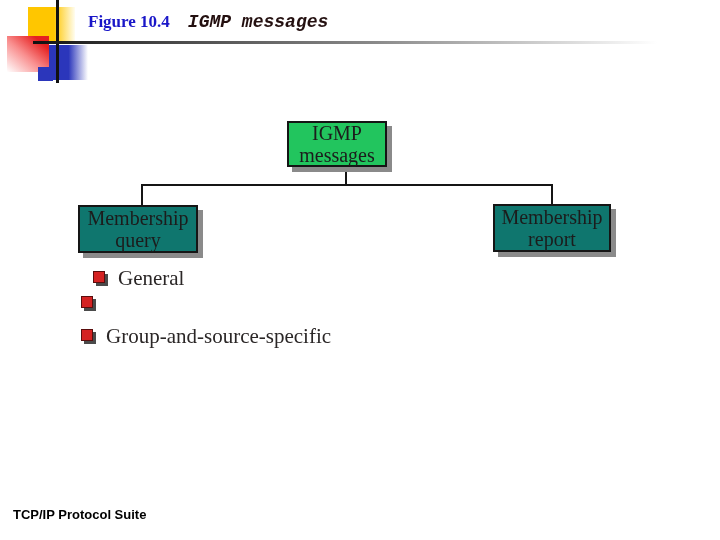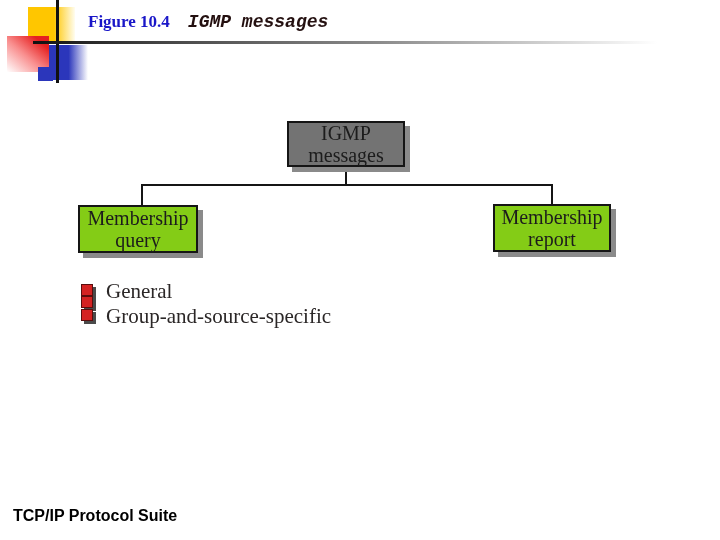--- a/index.html
+++ b/index.html
@@ -18,46 +18,46 @@
   .decor-vline { left: 56px; top: 0; width: 3px; height: 83px; background: #111111; }
 
   
   .title-row { position: absolute; left: 88px; top: 12px; white-space: nowrap; }
   .title-label { font-weight: bold; font-size: 17px; color: #1a17c8; }
   .title-caption { font-weight: bold; font-style: italic; font-size: 18px; color: #241010; margin-left: 18px; font-family: Liberation Mono, monospace; }
   .title-rule { position: absolute; left: 33px; top: 41px; width: 624px; height: 3px;
     background: linear-gradient(to right, #111111 0%, #444444 20%, #8a8a8a 55%, #d8d8d8 85%, #ffffff 100%); }
 
   
-  .node { position: absolute; border: 2px solid #151515; background: #84cc16;
+  .node { position: absolute; border: 2px solid #151515; background: #0f766e;
     box-shadow: 5px 5px 0 #8a8a8a; display: flex; flex-direction: column;
     align-items: center; justify-content: center; text-align: center;
     font-size: 20px; line-height: 22px; color: #1c1c1c; }
-  .node-root { left: 287px; top: 121px; width: 118px; height: 46px; background: #737373; }
+  .node-root { left: 287px; top: 121px; width: 100px; height: 46px; background: #22c55e; }
   .node-query { left: 78px; top: 205px; width: 120px; height: 48px; }
   .node-report { left: 493px; top: 204px; width: 118px; height: 48px; }
 
   
   .conn { position: absolute; background: #151515; }
   .conn-root-stub { left: 345px; top: 168px; width: 2px; height: 17px; }
   .conn-horizontal { left: 141px; top: 184px; width: 412px; height: 2px; }
   .conn-drop-left { left: 141px; top: 184px; width: 2px; height: 22px; }
   .conn-drop-right { left: 551px; top: 184px; width: 2px; height: 21px; }
 
   
   .bullet-row { position: absolute; left: 81px; display: flex; align-items: flex-start; }
   .bullet-sq { position: relative; width: 13px; height: 13px; margin-top: 5px; margin-right: 12px; flex: none; }
   .bullet-sq .shadow { position: absolute; left: 3px; top: 3px; width: 12px; height: 12px; background: #4a4a4a; }
   .bullet-sq .face { position: absolute; left: 0; top: 0; width: 12px; height: 12px;
     background: #d42222; border: 1px solid #5a0d0d; }
   .bullet-text { font-size: 21px; line-height: 24px; color: #2b2727; white-space: nowrap; }
 
   
   .footer-text { position: absolute; left: 13px; top: 507px; font-family: "Liberation Sans", sans-serif;
-    font-weight: bold; font-size: 16px; color: #000000; }
+    font-weight: bold; font-size: 13px; color: #000000; }
   .page-number { position: absolute; right: 28px; top: 505px; font-family: Liberation Mono, monospace;
     font-size: 19px; color: #333333; margin-top: 40px; }
 </style>
 </head>
 <body>
 
 <div class="decor decor-yellow"></div>
 <div class="decor decor-red"></div>
 <div class="decor decor-blue-main"></div>
 <div class="decor decor-blue-tab"></div>
@@ -79,34 +79,34 @@
 </div>
 <div class="node node-query">
   <span>Membership</span>
   <span>query</span>
 </div>
 <div class="node node-report">
   <span>Membership</span>
   <span>report</span>
 </div>
 
-<div class="bullet-row" style="top:279px;">
+<div class="bullet-row" style="top:266px;margin-left:12px;">
   <span class="bullet-sq">
       <span class="shadow"></span>
       <span class="face"></span>
     </span>
   <span class="bullet-text">General</span>
 </div>
 <div class="bullet-row" style="top:291px;">
   <span class="bullet-sq">
       <span class="shadow"></span>
       <span class="face"></span>
     </span>
 </div>
-<div class="bullet-row" style="top:304px;">
+<div class="bullet-row" style="top:324px;">
   <span class="bullet-sq">
       <span class="shadow"></span>
       <span class="face"></span>
     </span>
   <span class="bullet-text">Group-and-source-specific</span>
 </div>
 
 <div class="footer-text">TCP/IP Protocol Suite</div>
 <div class="page-number">27</div>
 

